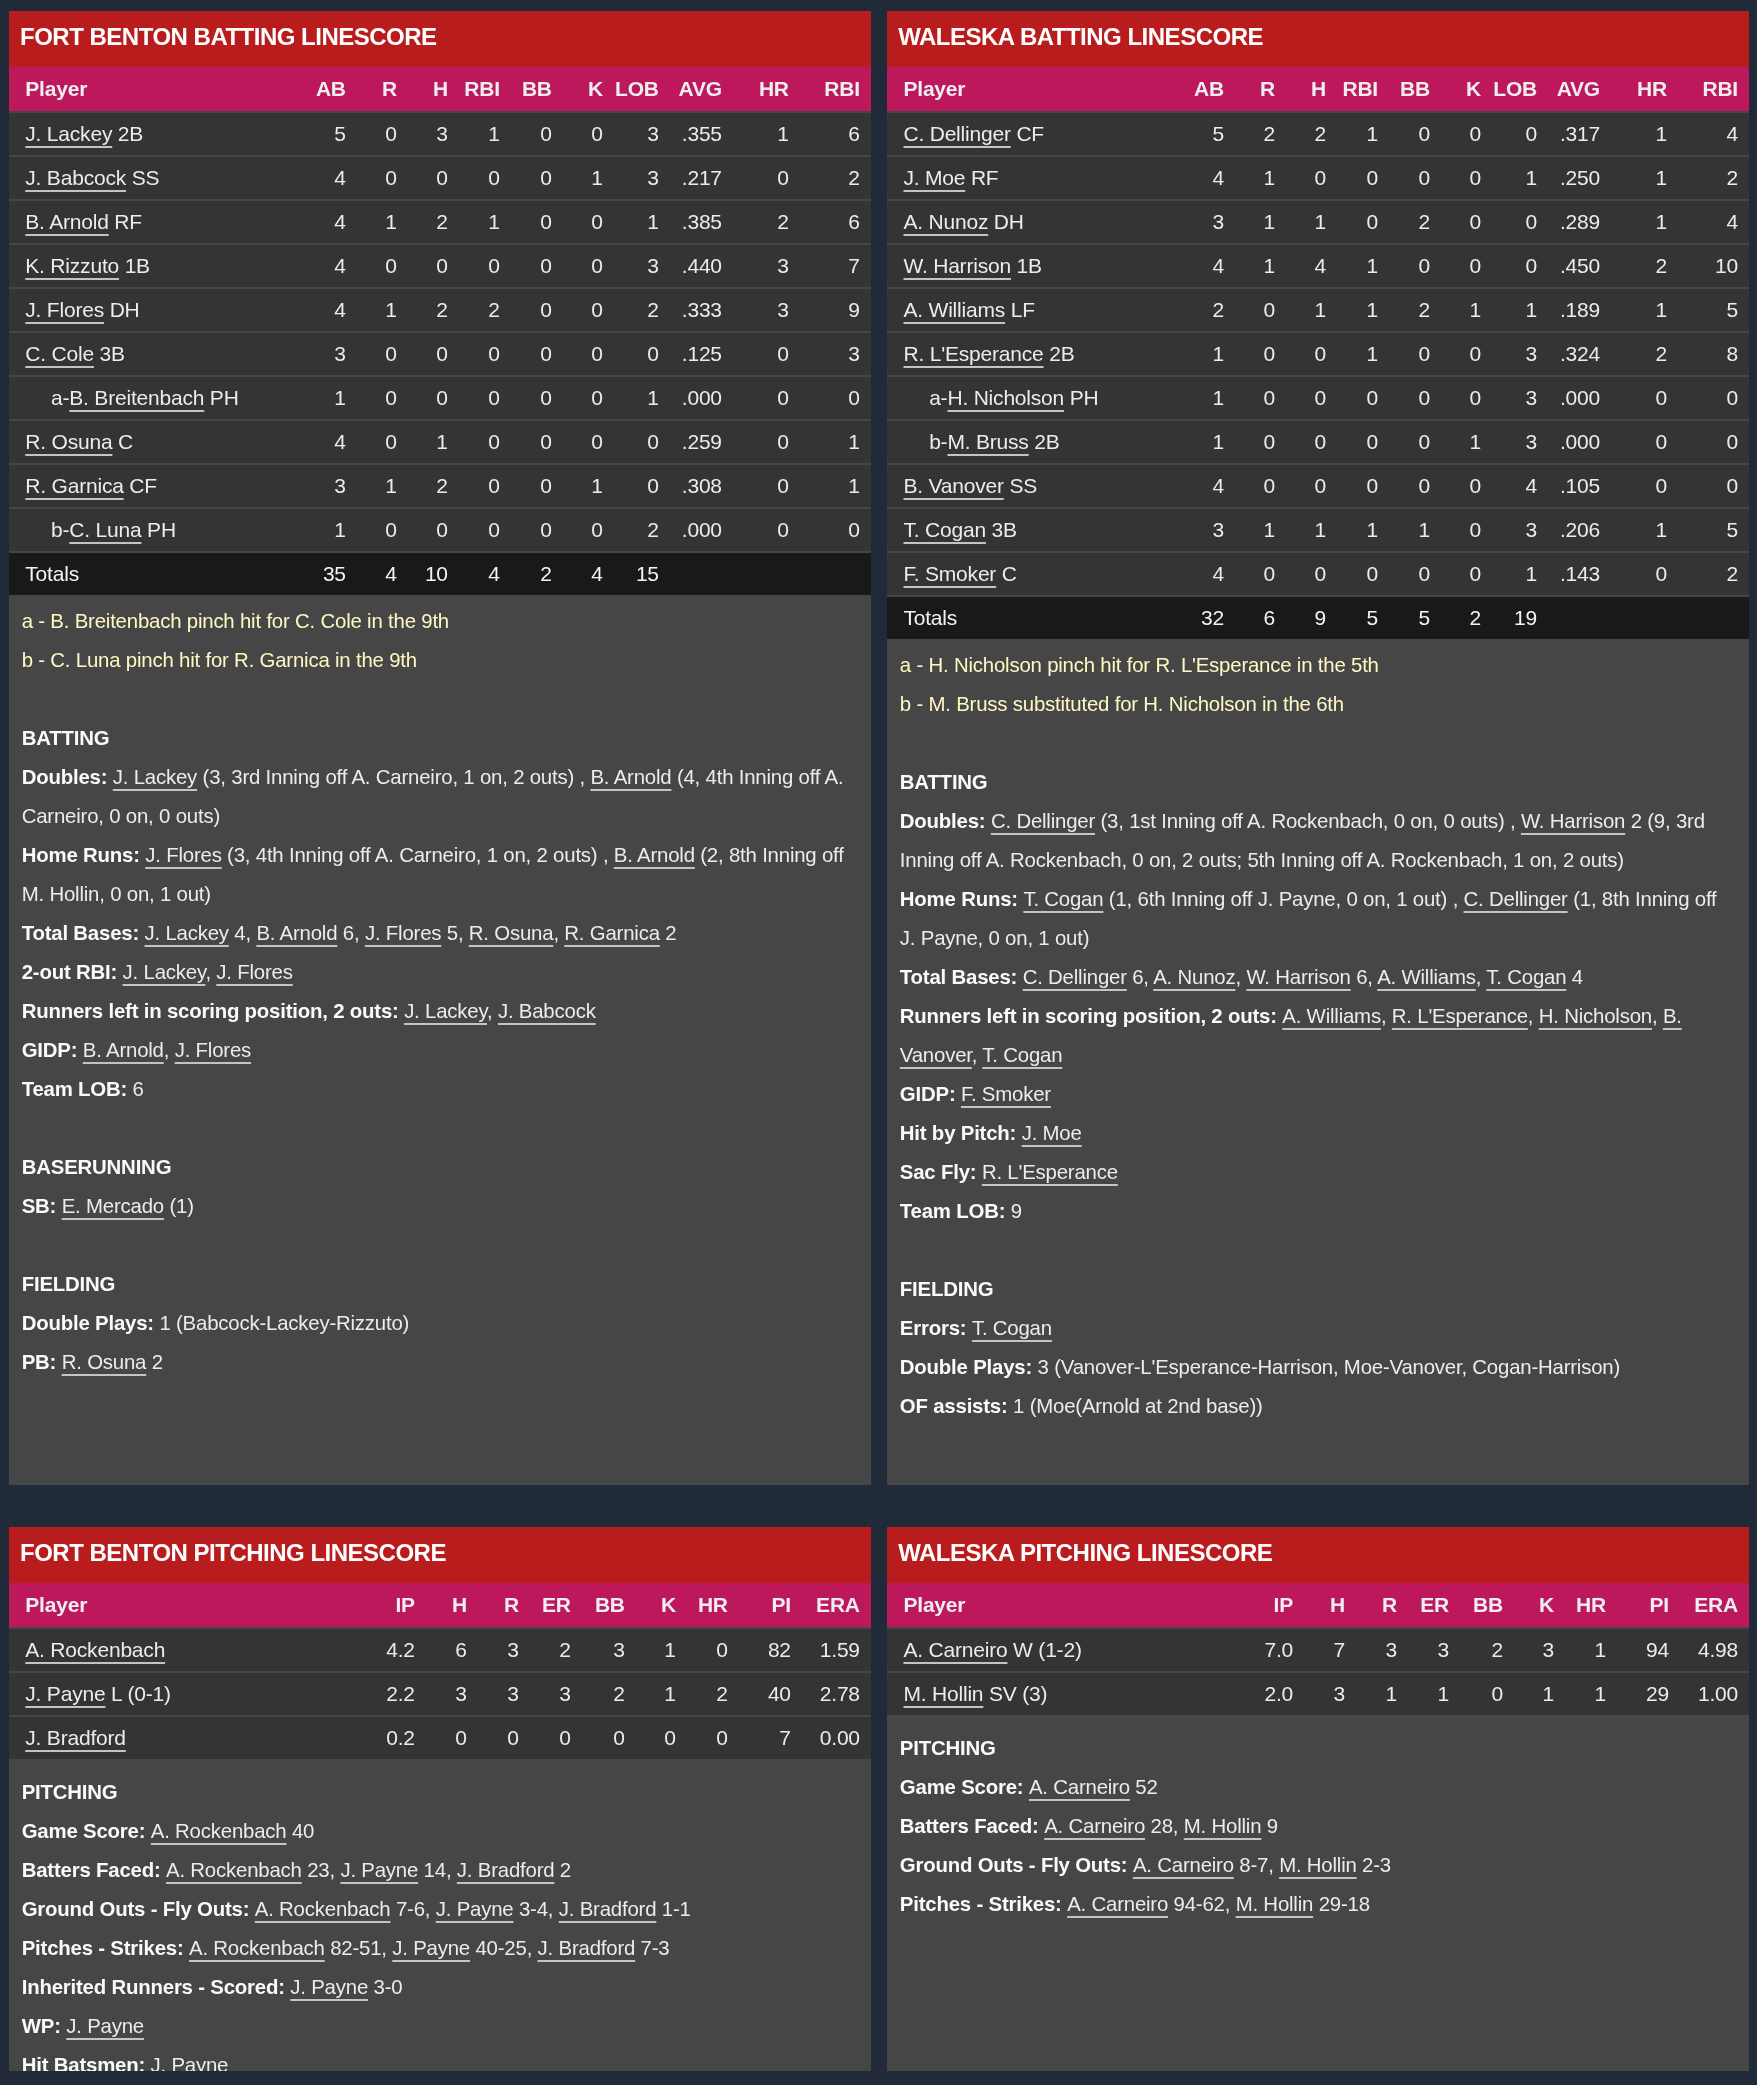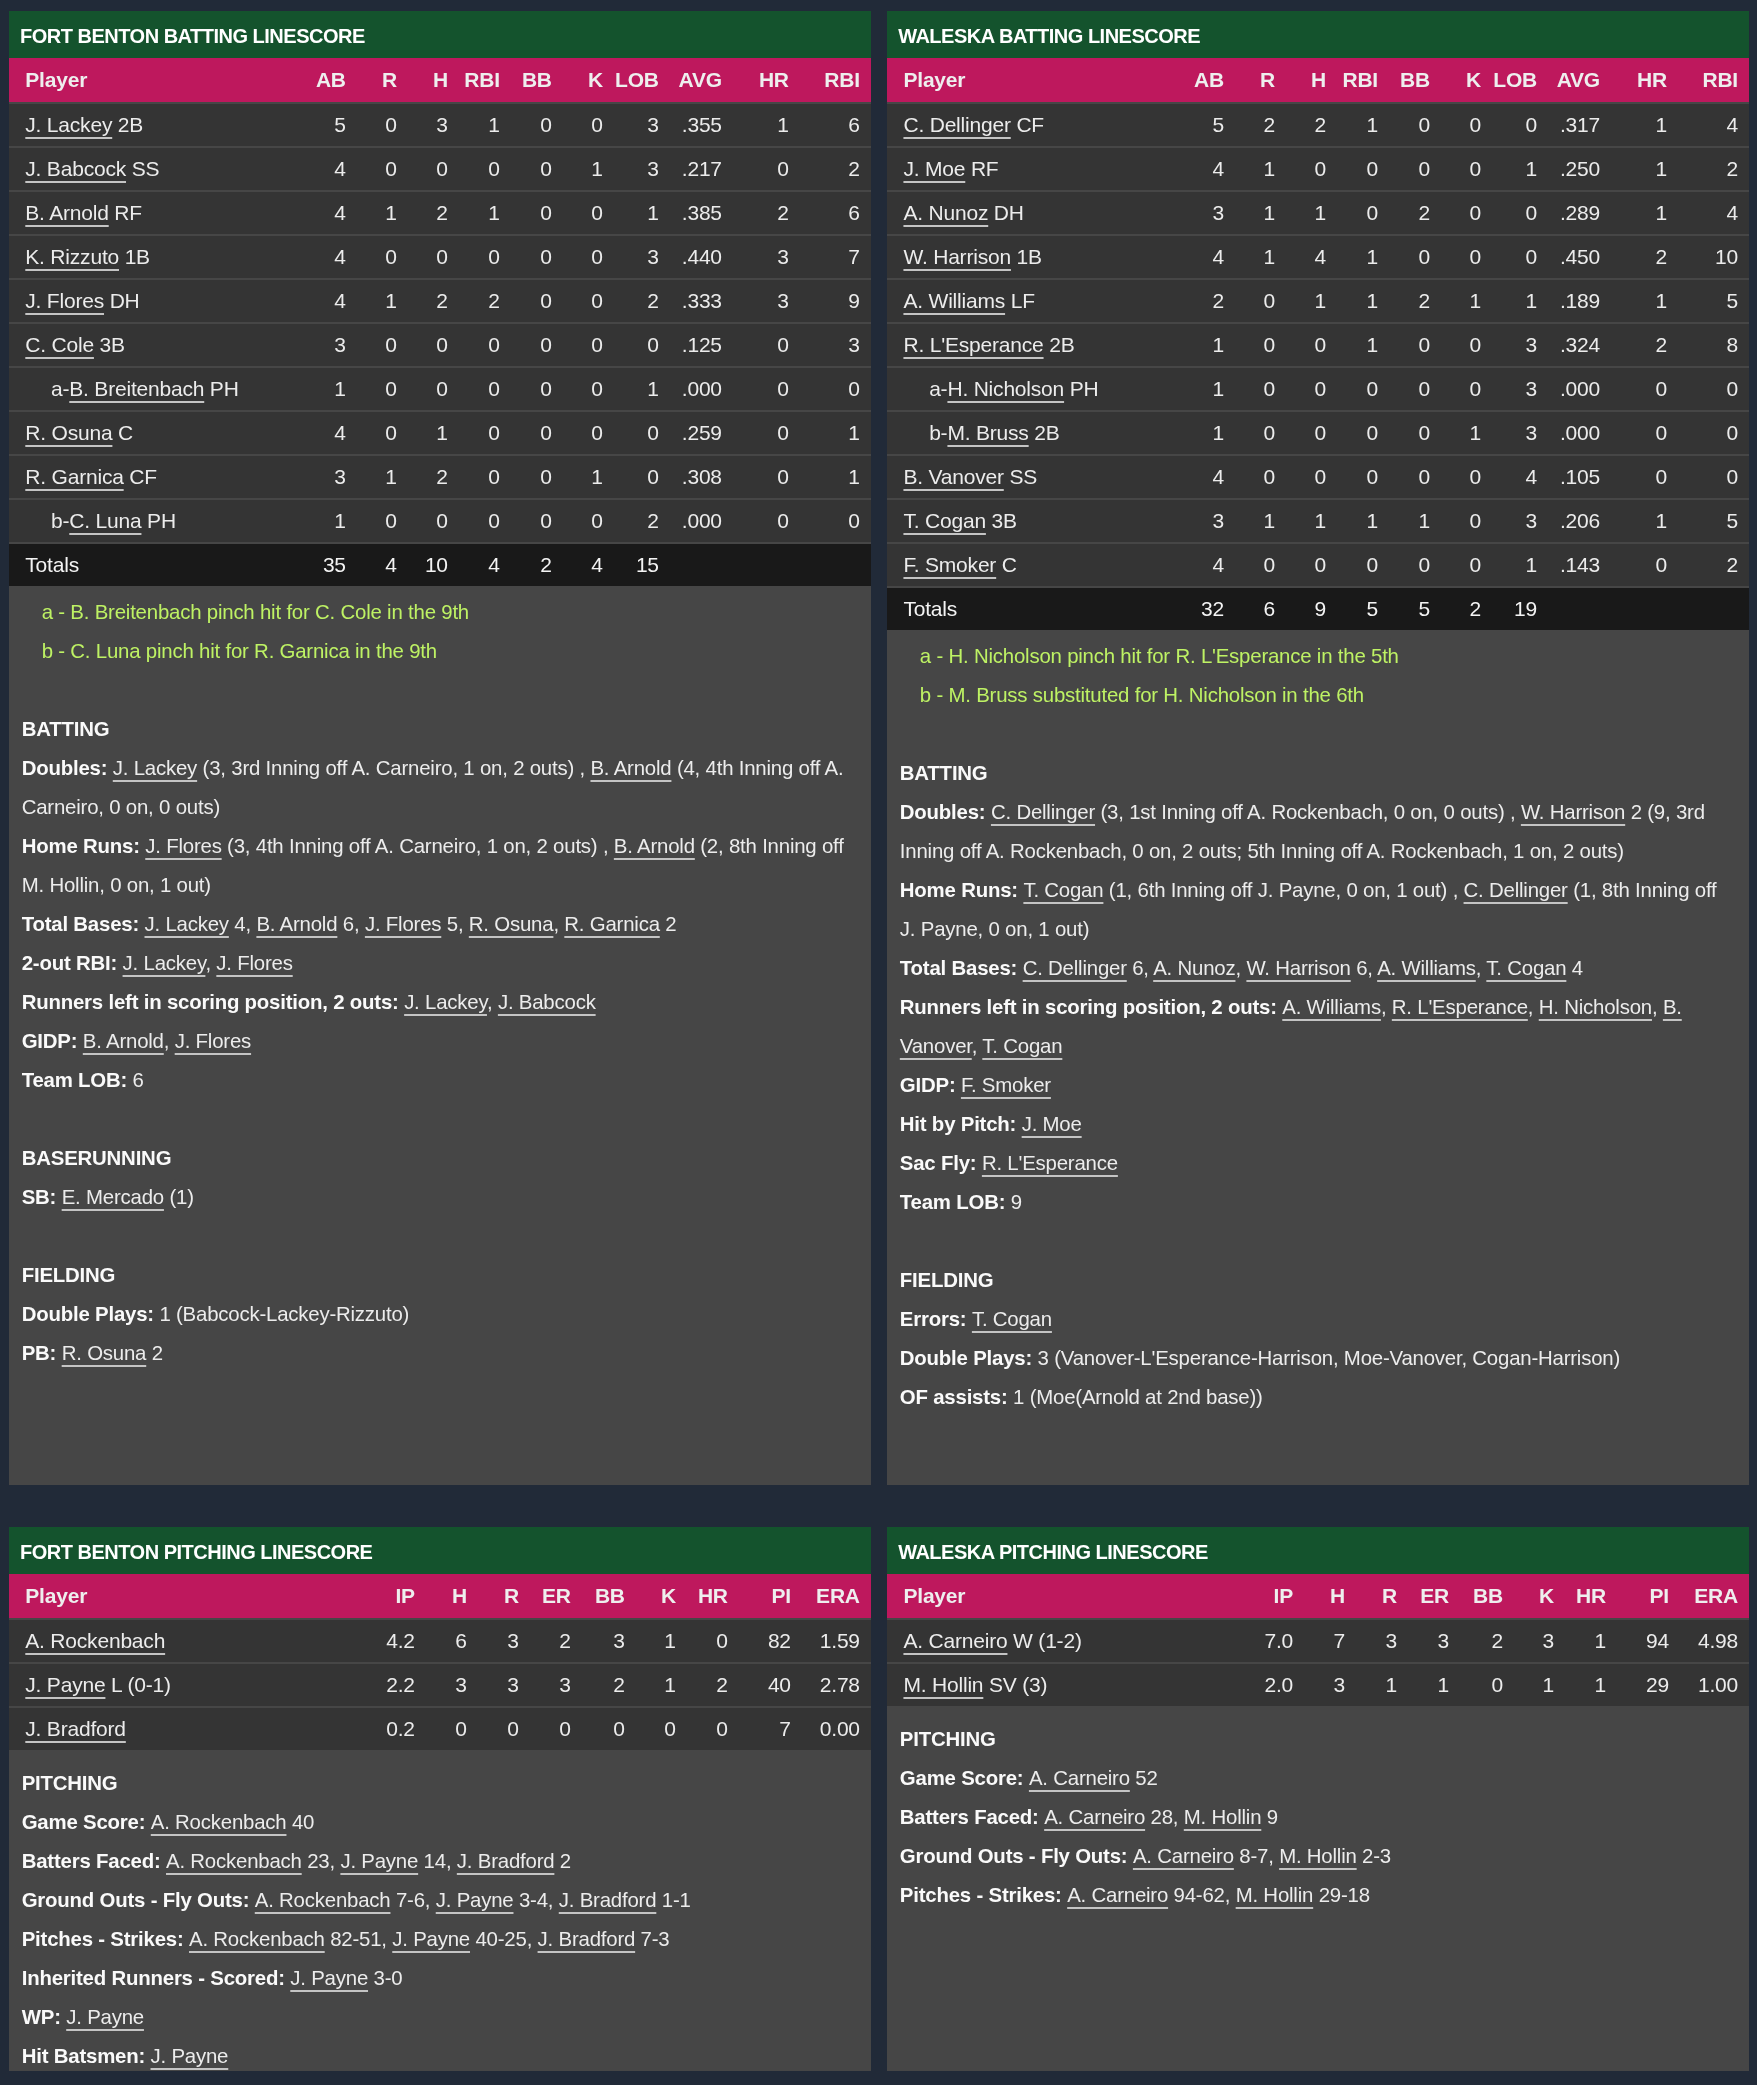--- a/index.html
+++ b/index.html
@@ -1,33 +1,33 @@
 <!DOCTYPE html>
 <html style="font-size:14.5px"><head>
 <meta charset="utf-8">
 <style>
   html,body{margin:0;padding:0;width:1758px;height:2085px;background:#212a38;overflow:hidden;}
   body{font-family:"Liberation Sans","DejaVu Sans",sans-serif;color:#ececec;letter-spacing:-0.2px;}
   .grid{display:grid;grid-template-columns:1fr 1fr;grid-template-rows:1474px 544px;
         column-gap:16.3px;row-gap:42px;padding:11px 9px 15.4px;}
   .panel{background:#464646;overflow:hidden;}
-  .title{height:47px;line-height:51px;background:#14532d;color:#ffffff;font-weight:bold;
-         font-size:20px;padding:0 11px;letter-spacing:-0.5px;white-space:nowrap;}
+  .title{height:56px;line-height:51px;background:#b91c1c;color:#ffffff;font-weight:bold;
+         font-size:24px;padding:0 11px;letter-spacing:-0.5px;white-space:nowrap;}
   table{width:100%;border-collapse:collapse;table-layout:fixed;}
   th{background:#be185d;height:42px;font-size:21px;font-weight:600;color:#eeeeee;}
   td{background:#343434;height:40px;font-size:21px;border-top:2.7px solid #464646;color:#ececec;}
   th.num,td.num{text-align:right;padding-right:11px;}
   th.pl,td.pl{text-align:left;padding-left:16.3px;white-space:nowrap;overflow:hidden;}
   td.ind{padding-left:42px;}
   tr.totals td{background:#191919;color:#f4f4f4;}
   .lnk{color:#ececec;text-decoration:underline;text-decoration-color:#c4c4c4;
        text-decoration-thickness:1.8px;text-underline-offset:4.5px;cursor:pointer;}
   .notes{padding:7.2px 12.7px 0;font-size:20.4px;line-height:39px;}
   .note b{color:#fafafa;}
-  .note.sub{color:#bef264;margin-left:20px;}
+  .note.sub{color:#fef9c3;}
   .sec-h{font-weight:bold;color:#fafafa;margin-top:39px;}
   .sec-h.compact{margin-top:7.2px;}
 </style>
 </head>
 <body>
 
 <div class="grid">
   <section class="panel">
     <div class="title">FORT BENTON BATTING LINESCORE</div>
     <table class="stats">

